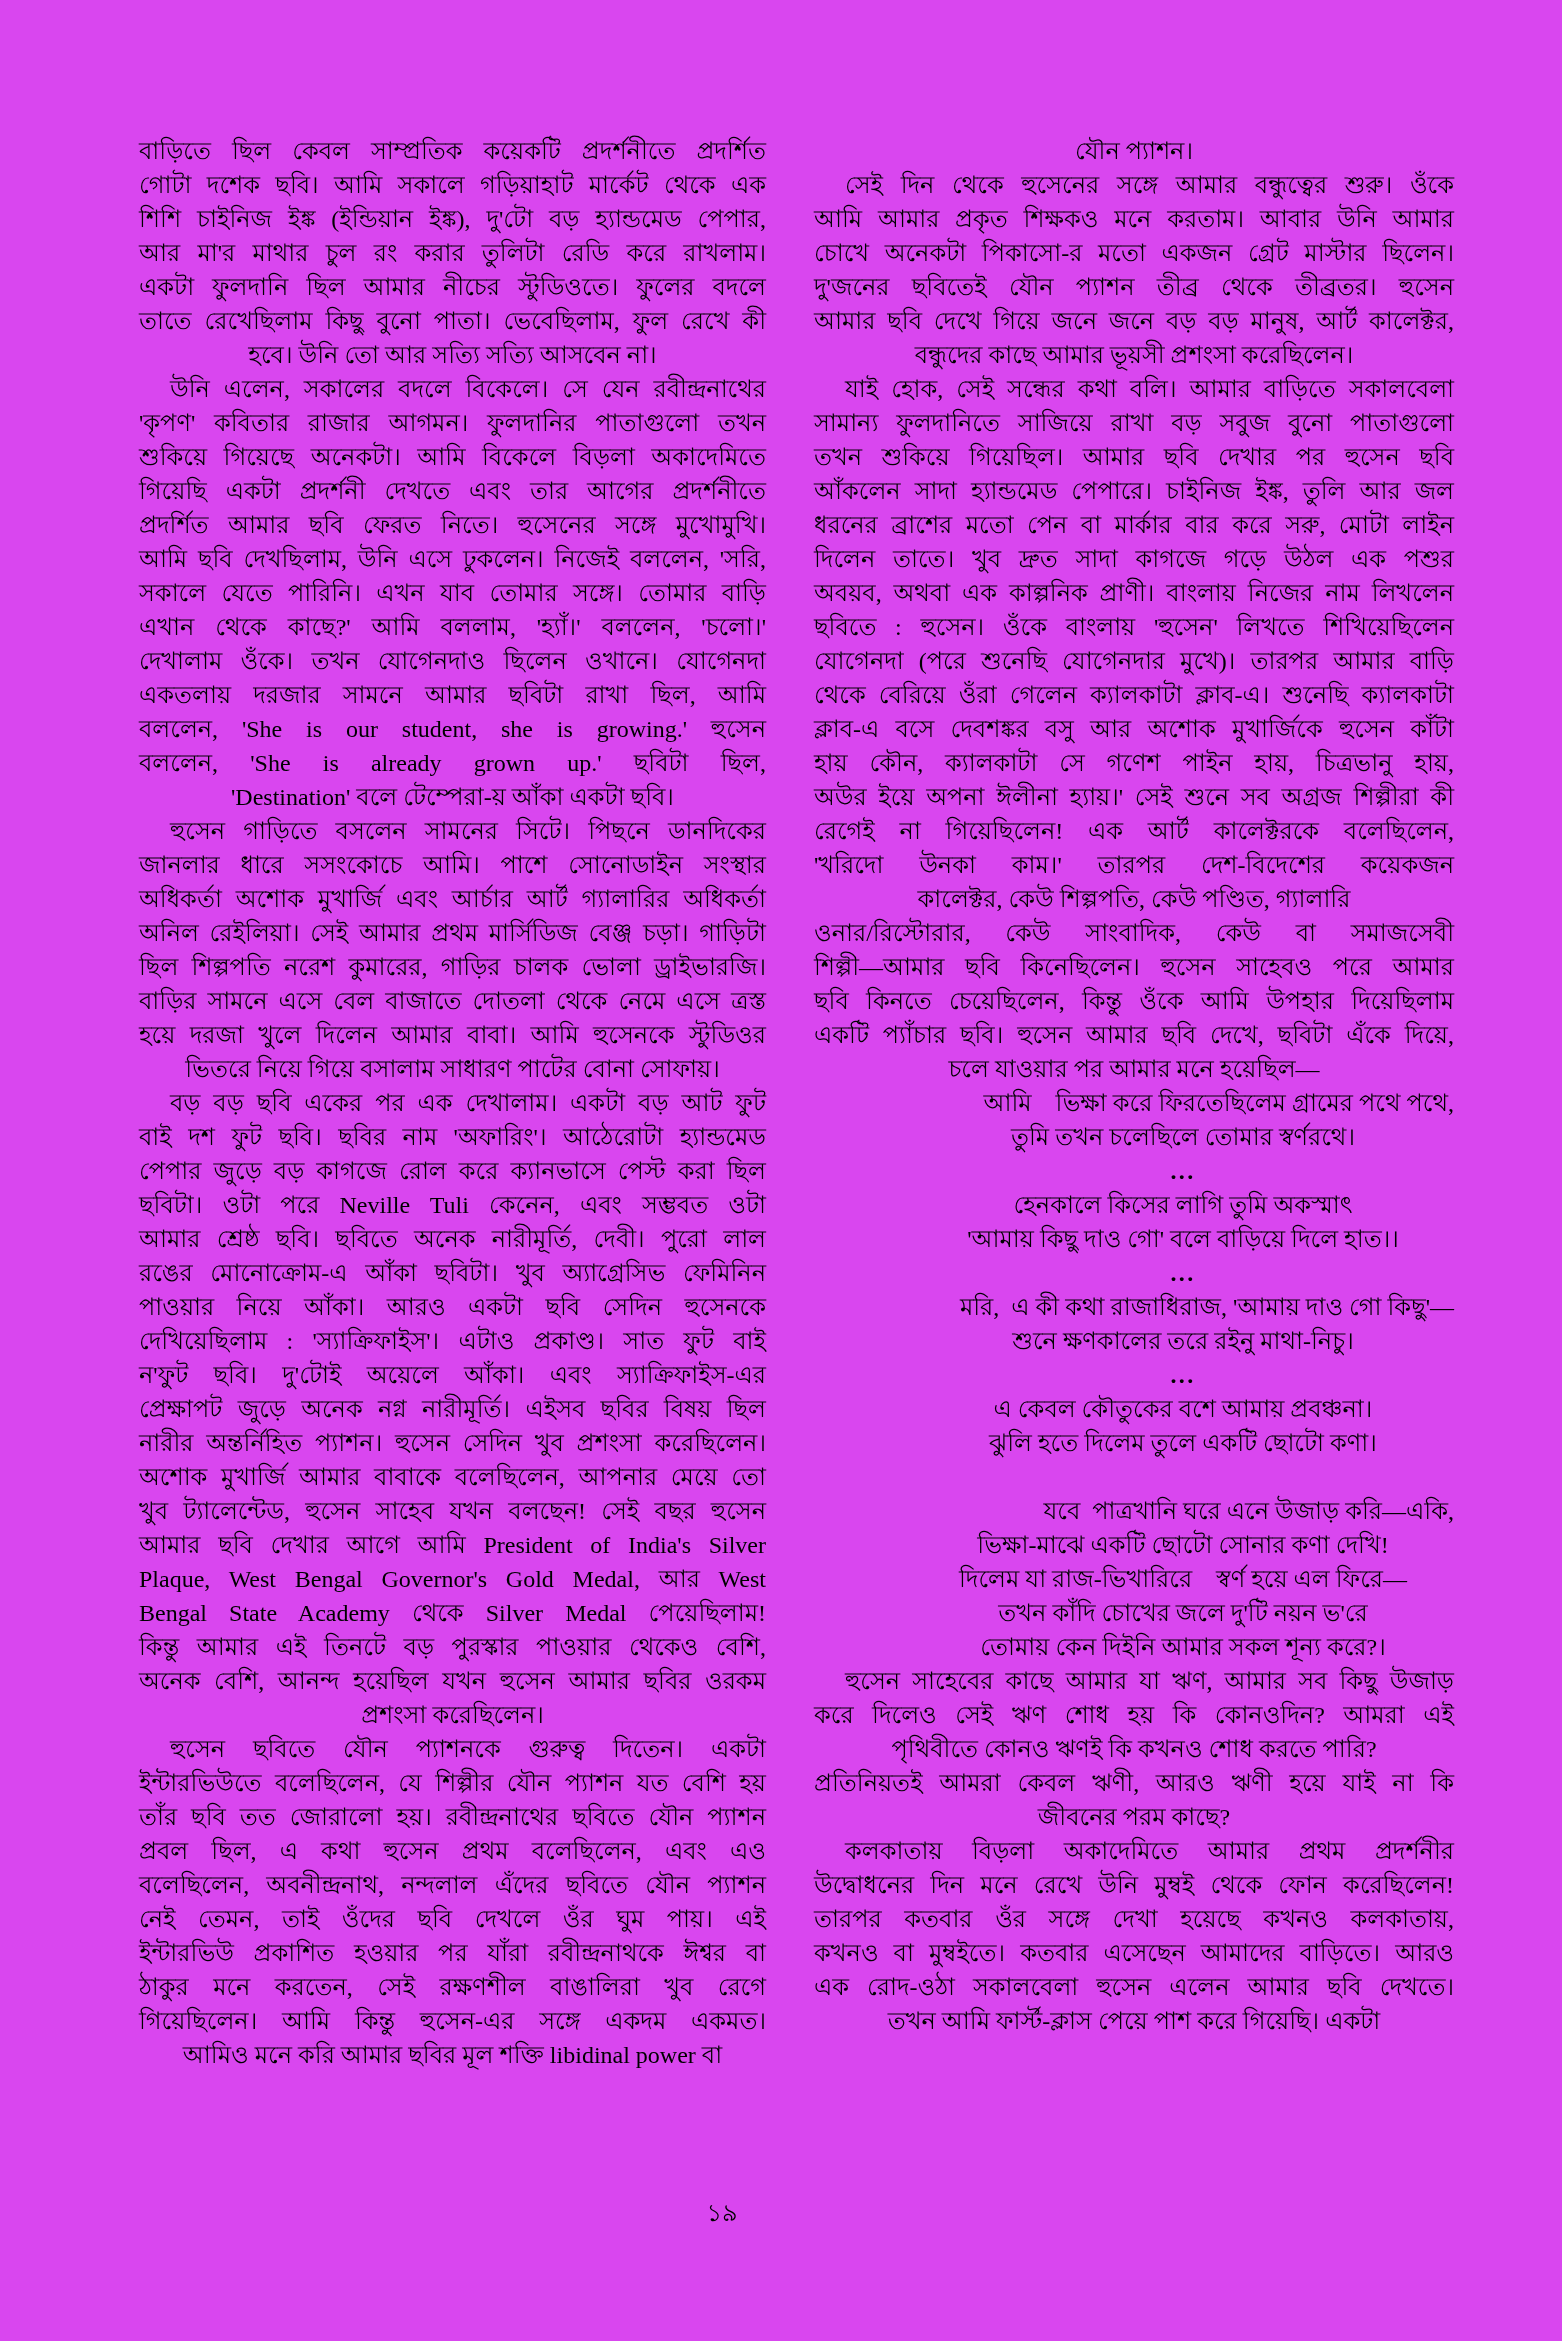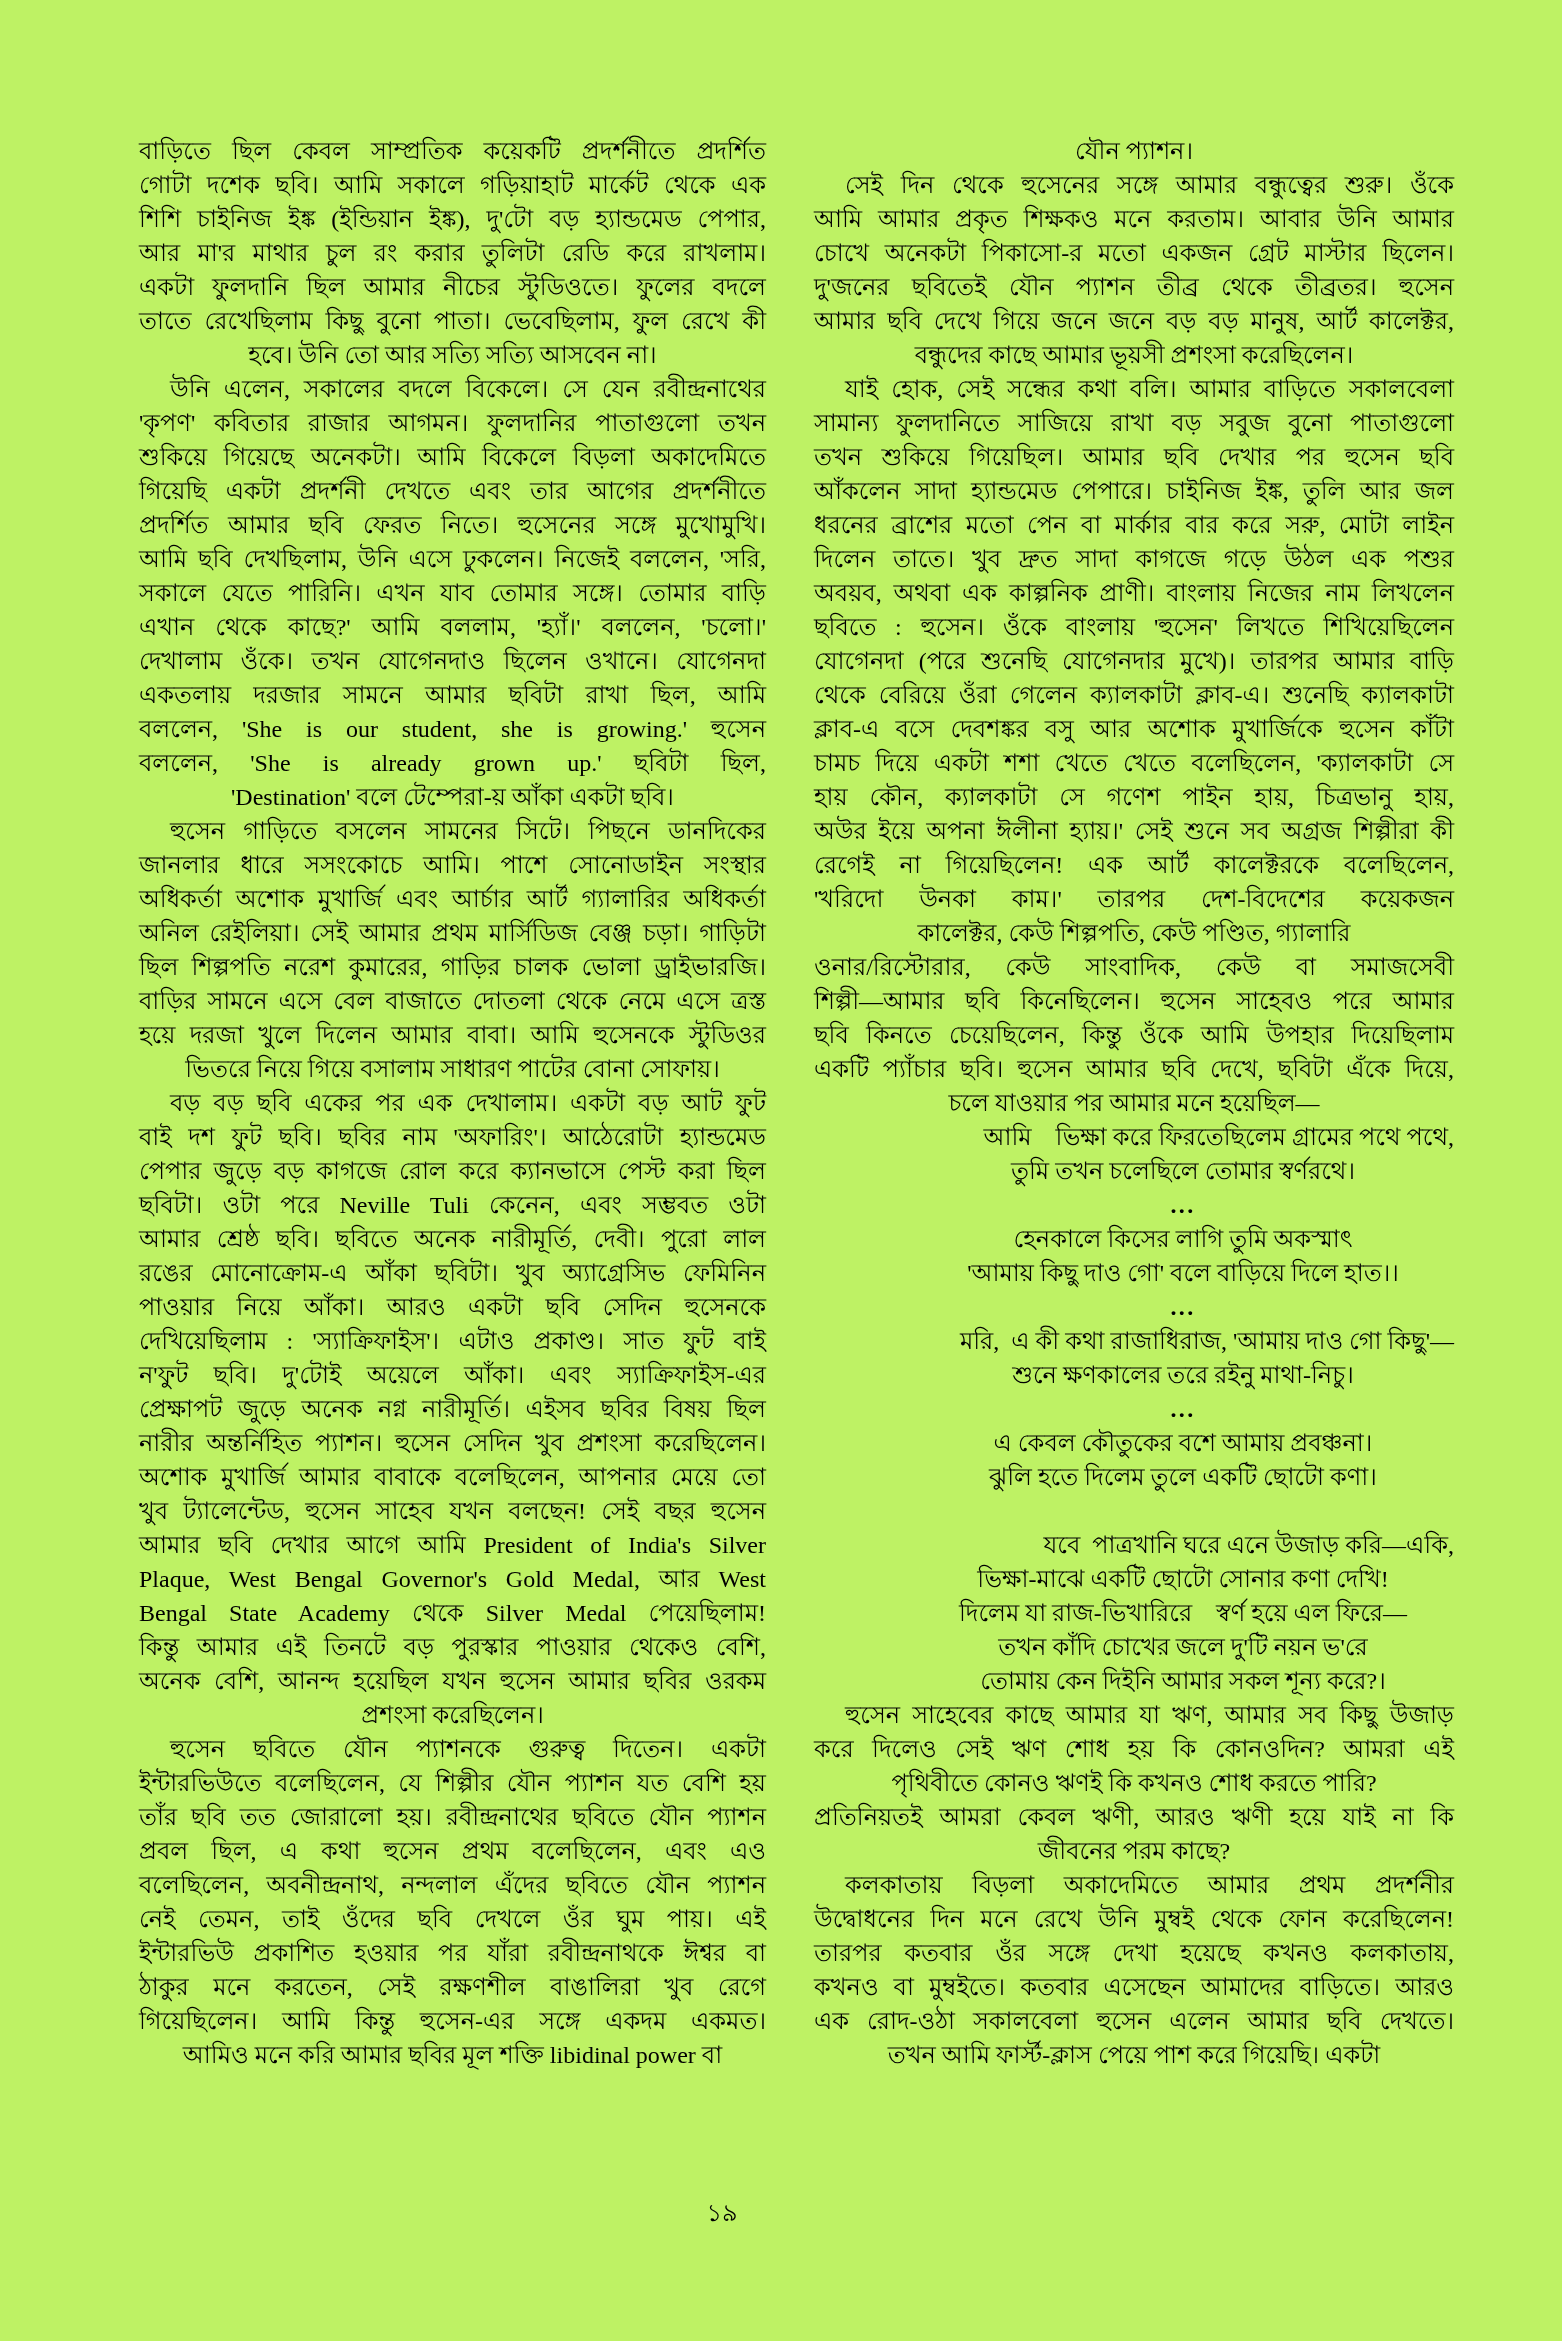--- a/index.html
+++ b/index.html
@@ -10,21 +10,21 @@
   body {
     width: 1563px;
     height: 2342px;
     position: relative;
     font-family: "Liberation Serif", "DejaVu Serif", serif;
     color: #000000;
   }
   .page {
     position: absolute;
     inset: 0;
-    background: #bef264;
+    background: #d946ef;
   }
   .col {
     position: absolute;
     top: 134px;
     font-size: 24px;
     line-height: 34px;
   }
   .col-left  { left: 139px;  width: 627px; }
   .col-right { left: 814px; width: 640px; }
   .ln {
@@ -143,21 +143,20 @@
       <div class="ln j">সামান্য ফুলদানিতে সাজিয়ে রাখা বড় সবুজ বুনো পাতাগুলো</div>
       <div class="ln j">তখন শুকিয়ে গিয়েছিল। আমার ছবি দেখার পর হুসেন ছবি</div>
       <div class="ln j">আঁকলেন সাদা হ্যান্ডমেড পেপারে। চাইনিজ ইঙ্ক, তুলি আর জল</div>
       <div class="ln j">ধরনের ব্রাশের মতো পেন বা মার্কার বার করে সরু, মোটা লাইন</div>
       <div class="ln j">দিলেন তাতে। খুব দ্রুত সাদা কাগজে গড়ে উঠল এক পশুর</div>
       <div class="ln j">অবয়ব, অথবা এক কাল্পনিক প্রাণী। বাংলায় নিজের নাম লিখলেন</div>
       <div class="ln j">ছবিতে : হুসেন। ওঁকে বাংলায় 'হুসেন' লিখতে শিখিয়েছিলেন</div>
       <div class="ln j">যোগেনদা (পরে শুনেছি যোগেনদার মুখে)। তারপর আমার বাড়ি</div>
       <div class="ln j">থেকে বেরিয়ে ওঁরা গেলেন ক্যালকাটা ক্লাব-এ। শুনেছি ক্যালকাটা</div>
       <div class="ln j">ক্লাব-এ বসে দেবশঙ্কর বসু আর অশোক মুখার্জিকে হুসেন কাঁটা</div>
-      <div class="ln j">চামচ দিয়ে একটা শশা খেতে খেতে বলেছিলেন, 'ক্যালকাটা সে</div>
       <div class="ln j">হায় কৌন, ক্যালকাটা সে গণেশ পাইন হায়, চিত্রভানু হায়,</div>
       <div class="ln j">অউর ইয়ে অপনা ঈলীনা হ্যায়।' সেই শুনে সব অগ্রজ শিল্পীরা কী</div>
       <div class="ln j">রেগেই না গিয়েছিলেন! এক আর্ট কালেক্টরকে বলেছিলেন,</div>
       <div class="ln j">'খরিদো উনকা কাম।' তারপর দেশ-বিদেশের কয়েকজন</div>
       <div class="ln end">কালেক্টর, কেউ শিল্পপতি, কেউ পণ্ডিত, গ্যালারি</div>
       <div class="ln j">ওনার/রিস্টোরার, কেউ সাংবাদিক, কেউ বা সমাজসেবী</div>
       <div class="ln j">শিল্পী—আমার ছবি কিনেছিলেন। হুসেন সাহেবও পরে আমার</div>
       <div class="ln j">ছবি কিনতে চেয়েছিলেন, কিন্তু ওঁকে আমি উপহার দিয়েছিলাম</div>
       <div class="ln j">একটি প্যাঁচার ছবি। হুসেন আমার ছবি দেখে, ছবিটা এঁকে দিয়ে,</div>
       <div class="ln end">চলে যাওয়ার পর আমার মনে হয়েছিল—</div>

